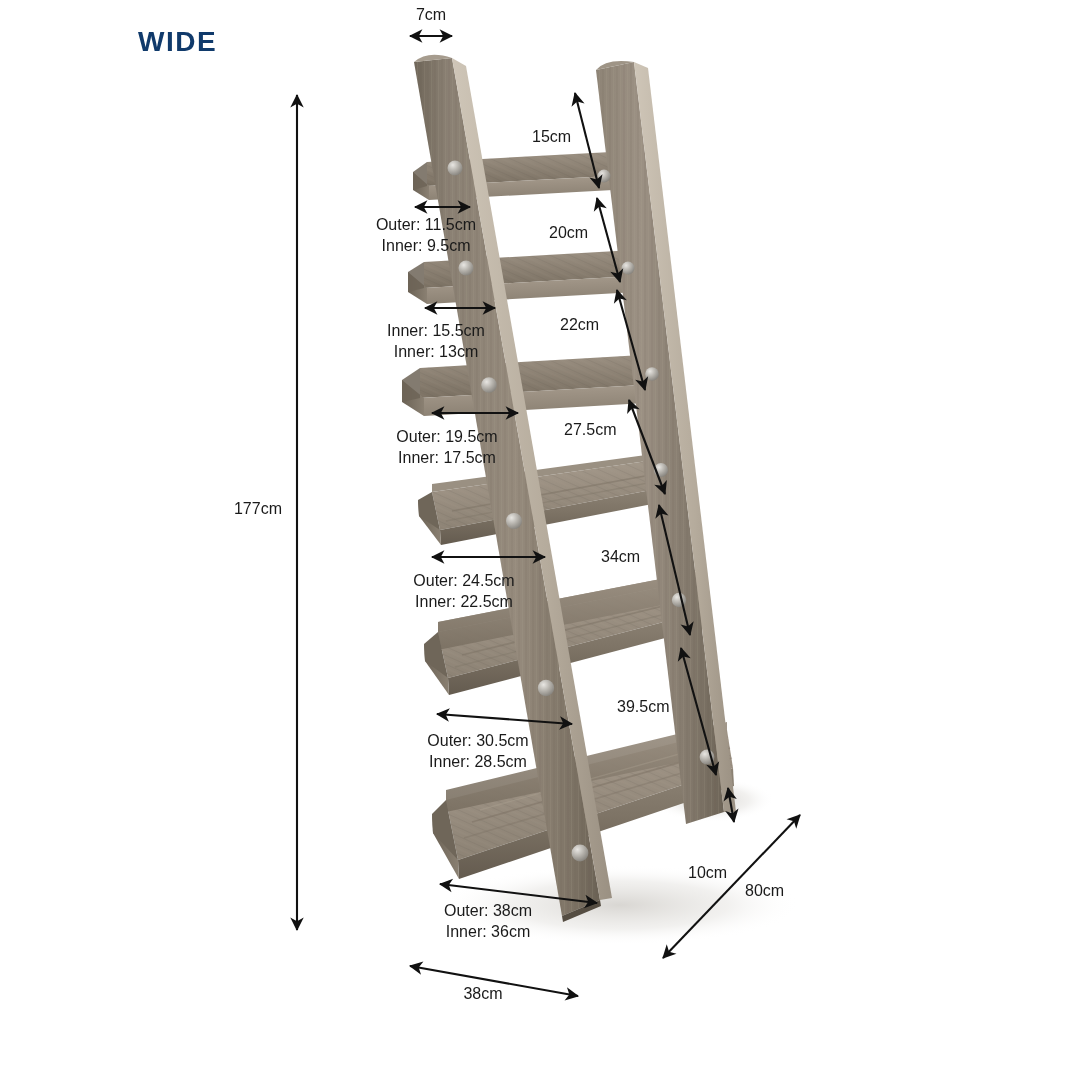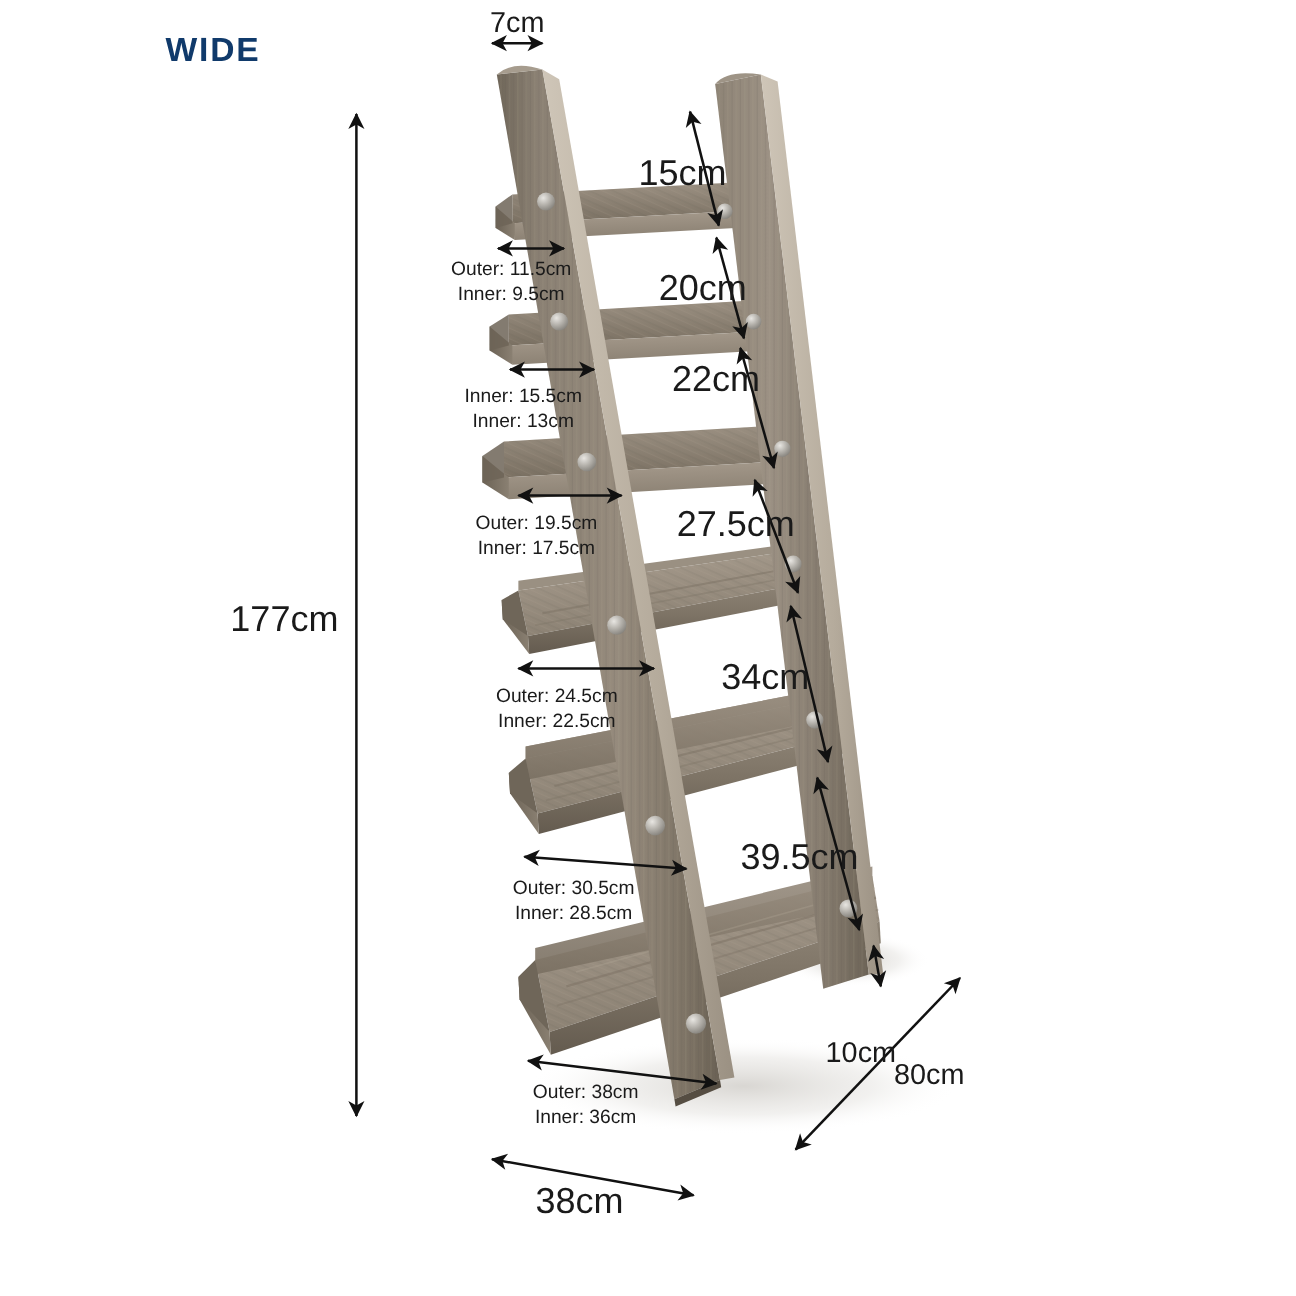--- a/index.html
+++ b/index.html
@@ -34,22 +34,22 @@
     letter-spacing: 1.5px;
     color: #103a6b;
     font-family: "Liberation Sans", sans-serif;
   }
   .dim {
     position: absolute;
     color: #1a1a1a;
     font-family: "Liberation Sans", sans-serif;
     white-space: nowrap;
   }
-  .dim-lg { font-size: 30px; }
-  .dim-md { font-size: 24px; }
+  .dim-lg { font-size: 16px; }
+  .dim-md { font-size: 16px; }
   .dim-sm { font-size: 16px; line-height: 1.32; }
   .dim-sm div { white-space: nowrap; }
   .ta-c { text-align: center; }
   .ta-r { text-align: right; }
 </style>
 </head>
 <body>
 
 <div id="stage">
 
@@ -249,21 +249,21 @@
   </svg>
 
   <div class="title">WIDE</div>
 
   <div class="dim dim-md ta-c" style="left:396px; top:6px; width:70px;">7cm</div>
 
   <div class="dim dim-lg ta-r" style="left:146px; top:500px; width:136px;text-align:right;">177cm</div>
 
   <div class="dim dim-lg" style="left:532px; top:128px;">15cm</div>
   <div class="dim dim-lg" style="left:549px; top:224px;">20cm</div>
-  <div class="dim dim-lg" style="left:560px; top:300px;text-align:right;">22cm</div>
+  <div class="dim dim-lg" style="left:560px; top:316px;text-align:right;">22cm</div>
   <div class="dim dim-lg" style="left:564px; top:421px;">27.5cm</div>
   <div class="dim dim-lg" style="left:601px; top:548px;">34cm</div>
   <div class="dim dim-lg" style="left:617px; top:698px;">39.5cm</div>
 
   <div class="dim dim-sm ta-c" style="left:336px; top:214px; width:180px;">
     <div>Outer: 11.5cm</div>
     <div>Inner: 9.5cm</div>
   </div>
 
   <div class="dim dim-sm ta-c" style="left:346px; top:320px; width:180px;">

